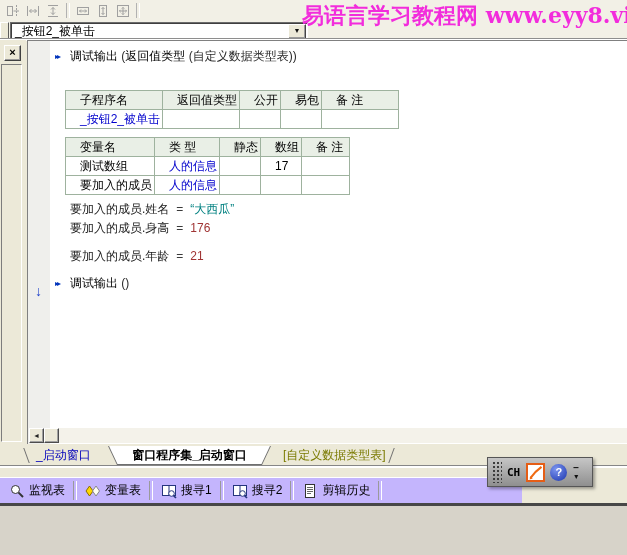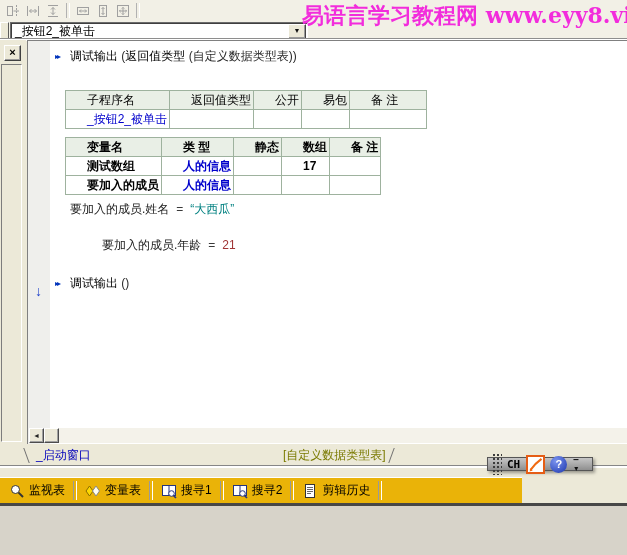--- a/index.html
+++ b/index.html
@@ -29,26 +29,26 @@
      font-size:11px;font-weight:bold;line-height:12px;color:#000;}
   .well{position:absolute;left:1px;top:24px;width:19px;height:376px;background:#ece9d8;
      border:1px solid;border-color:#7d7d7d #fff #fff #7d7d7d;}
   .code{position:absolute;left:27px;top:0;width:600px;height:403px;background:#fff;
      border-left:1px solid #808080;border-top:1px solid #808080;}
   .gutter{position:absolute;left:0;top:0;width:22px;height:100%;background:#efefec;}
   .marker{position:absolute;color:#0033bb;font-size:8px;letter-spacing:-2px;line-height:10px;}
   .m1{left:27px;top:11px;} .m2{left:27px;top:238px;}
   .downarrow{position:absolute;left:7px;top:242px;color:#2244cc;font-size:14px;font-weight:bold;}
   .cl{position:absolute;left:42px;font-size:12px;line-height:14px;white-space:nowrap;color:#1a1a1a;}
-  .l1{top:8px;} .la0{top:161px;} .la1{top:180px;} .la2{top:197px;margin-left:32px;} .lcall{top:217px;} .llast{top:235px;}
+  .l1{top:8px;} .la0{top:161px;} .la1{top:180px;} .la2{top:208px;} .lcall{top:217px;} .llast{top:235px;}
   .cmd{color:#000000;} .pn{color:#2a2a2a;} .eq{color:#3a3a3a;margin:0 7px;}
   .vstr{color:#008080;} .vnum{color:#a03434;}
   .t{position:absolute;border-collapse:collapse;font-size:12px;}
-  .t1{left:37px;top:49px;} .t2{left:37px;top:96px;font-weight:bold;}
-  .t td{border:1px solid #9eb29e;height:18px;line-height:18px;padding:0 2px 0 21px;color:#000;white-space:nowrap;background:#fff;}
+  .t1{left:37px;top:49px;} .t2{left:37px;top:96px;}
+  .t td{border:1px solid #9eb29e;height:18px;line-height:18px;padding:0 2px 0 14px;color:#000;white-space:nowrap;background:#fff;}
   .t tr.th td{background:#e9efe6;}
   .t td.blue{color:#0000cc;}
   
   .hscroll{position:absolute;top:428px;left:29px;width:598px;height:15px;background:#f4f2ea;}
   .sbtn,.sthumb{position:absolute;top:0;width:15px;height:15px;background:#ece9d8;box-sizing:border-box;
      border:1px solid;border-color:#fff #4d4d4d #4d4d4d #fff;box-shadow:inset -1px -1px 0 #a0a0a0;
      font-size:7px;line-height:13px;text-align:center;color:#222;}
   .sbtn{left:0;} .sthumb{left:15px;}
   
   .tabs{position:absolute;top:446px;left:13px;width:625px;height:19px;background:#ece9d8;}
@@ -57,28 +57,28 @@
   .tab{position:absolute;top:0;font-size:12px;line-height:19px;white-space:nowrap;}
   .tab1{left:23px;color:#0000bb;}
   .tab3{left:270px;color:#7a7a00;}
   .atab{position:absolute;left:95px;top:0;width:163px;height:19px;background:#6f6f6f;
      clip-path:polygon(0 0,100% 0,calc(100% - 9px) 100%,9px 100%);}
   .atab-in{position:absolute;left:1px;top:0;right:1px;bottom:1px;background:#fff;
      clip-path:polygon(0 0,100% 0,calc(100% - 8.5px) 100%,8.5px 100%);}
   .atab-label{position:absolute;left:0;right:0;top:0;text-align:center;font-weight:bold;font-size:12px;line-height:18px;color:#000;}
   .tabgroove{position:absolute;top:465px;left:0;width:627px;height:2px;background:#fff;border-top:1px solid #868686;}
   
-  .btoolbar{position:absolute;top:477px;left:0;width:522px;height:26px;background:#eab308;border-top:1px solid #fff;}
+  .btoolbar{position:absolute;top:477px;left:0;width:522px;height:26px;background:#c4b5fd;border-top:1px solid #fff;}
   .brow{position:absolute;left:2px;top:2px;display:flex;align-items:center;height:21px;}
   .bbtn{display:flex;align-items:center;gap:4px;padding:0 7px;height:21px;font-size:12px;color:#000;white-space:nowrap;}
   .bsep{width:2px;height:19px;border-left:1px solid #9a9a9a;border-right:1px solid #fff;margin:0 1px;}
   .darkline{position:absolute;top:503px;left:0;width:627px;height:3px;background:#474747;}
   .bottomfill{position:absolute;top:506px;left:0;width:627px;height:49px;background:#d7d3c9;}
   
-  .langbar{position:absolute;top:457px;left:487px;width:106px;height:14px;z-index:9;
+  .langbar{position:absolute;top:457px;left:487px;width:106px;height:30px;z-index:9;
      background:linear-gradient(#c6c6c6,#8f8f8f);border:1px solid #565656;
      box-shadow:2px 2px 3px rgba(0,0,0,.35);display:flex;align-items:center;box-sizing:border-box;}
   .grip{width:10px;height:22px;margin:0 2px 0 4px;
      background-image:radial-gradient(circle,#3c3c3c 1px,rgba(0,0,0,0) 1.3px);background-size:4px 4px;}
   .chlabel{font-family:"DejaVu Sans Mono","Liberation Mono",monospace;font-size:11px;font-weight:bold;color:#000;margin:0 3px;}
   .ime{width:19px;height:19px;background:#fff;border:2px solid #e55d15;box-sizing:border-box;margin:0 3px;}
   .help{width:17px;height:17px;border-radius:50%;margin:0 2px;text-align:center;
      background:radial-gradient(circle at 35% 30%,#7b94ef,#1b35ad);color:#fff;font-size:11px;font-weight:bold;line-height:17px;}
   .mincol{display:flex;flex-direction:column;align-items:center;margin-left:4px;}
   .mincol .mg{font-size:10px;line-height:8px;color:#111;font-weight:bold;}
@@ -221,34 +221,39 @@
           <td>要加入的成员</td>
           <td class="blue">人的信息</td>
           <td></td>
           <td></td>
           <td></td>
         </tr>
       </tbody>
         </table>
 
       <div class="cl la0"><span>要加入的成员.姓名</span><span class="eq">=</span><span class="vstr">“大西瓜”</span></div>
+      <div class="cl la1"><span>要加入的成员.身高</span><span class="eq">=</span><span class="vnum">176</span></div>
       <div class="cl la2"><span>要加入的成员.年龄</span><span class="eq">=</span><span class="vnum">21</span></div>
       <div class="marker m2">▸▸</div>
       <div class="cl llast"><span class="cmd">调试输出</span><span class="pn"> ()</span></div>
     </div>
   </div>
 
   <div class="hscroll">
     <div class="sbtn"><span>◄</span></div>
     <div class="sthumb"></div>
   </div>
 
   <div class="tabs">
     <div class="tsep s1"></div>
     <div class="tab tab1">_启动窗口</div>
+    <div class="atab">
+      <div class="atab-in"></div>
+      <div class="atab-label">窗口程序集_启动窗口</div>
+    </div>
     <div class="tab tab3">[自定义数据类型表]</div>
     <div class="tsep s2"></div>
   </div>
   <div class="tabgroove"></div>
 
   <div class="btoolbar">
     <div class="brow">
       <div class="bbtn">
         <svg width="16" height="16">
           <circle cx="6.5" cy="6.5" r="4" fill="#fff" stroke="#333"></circle>

